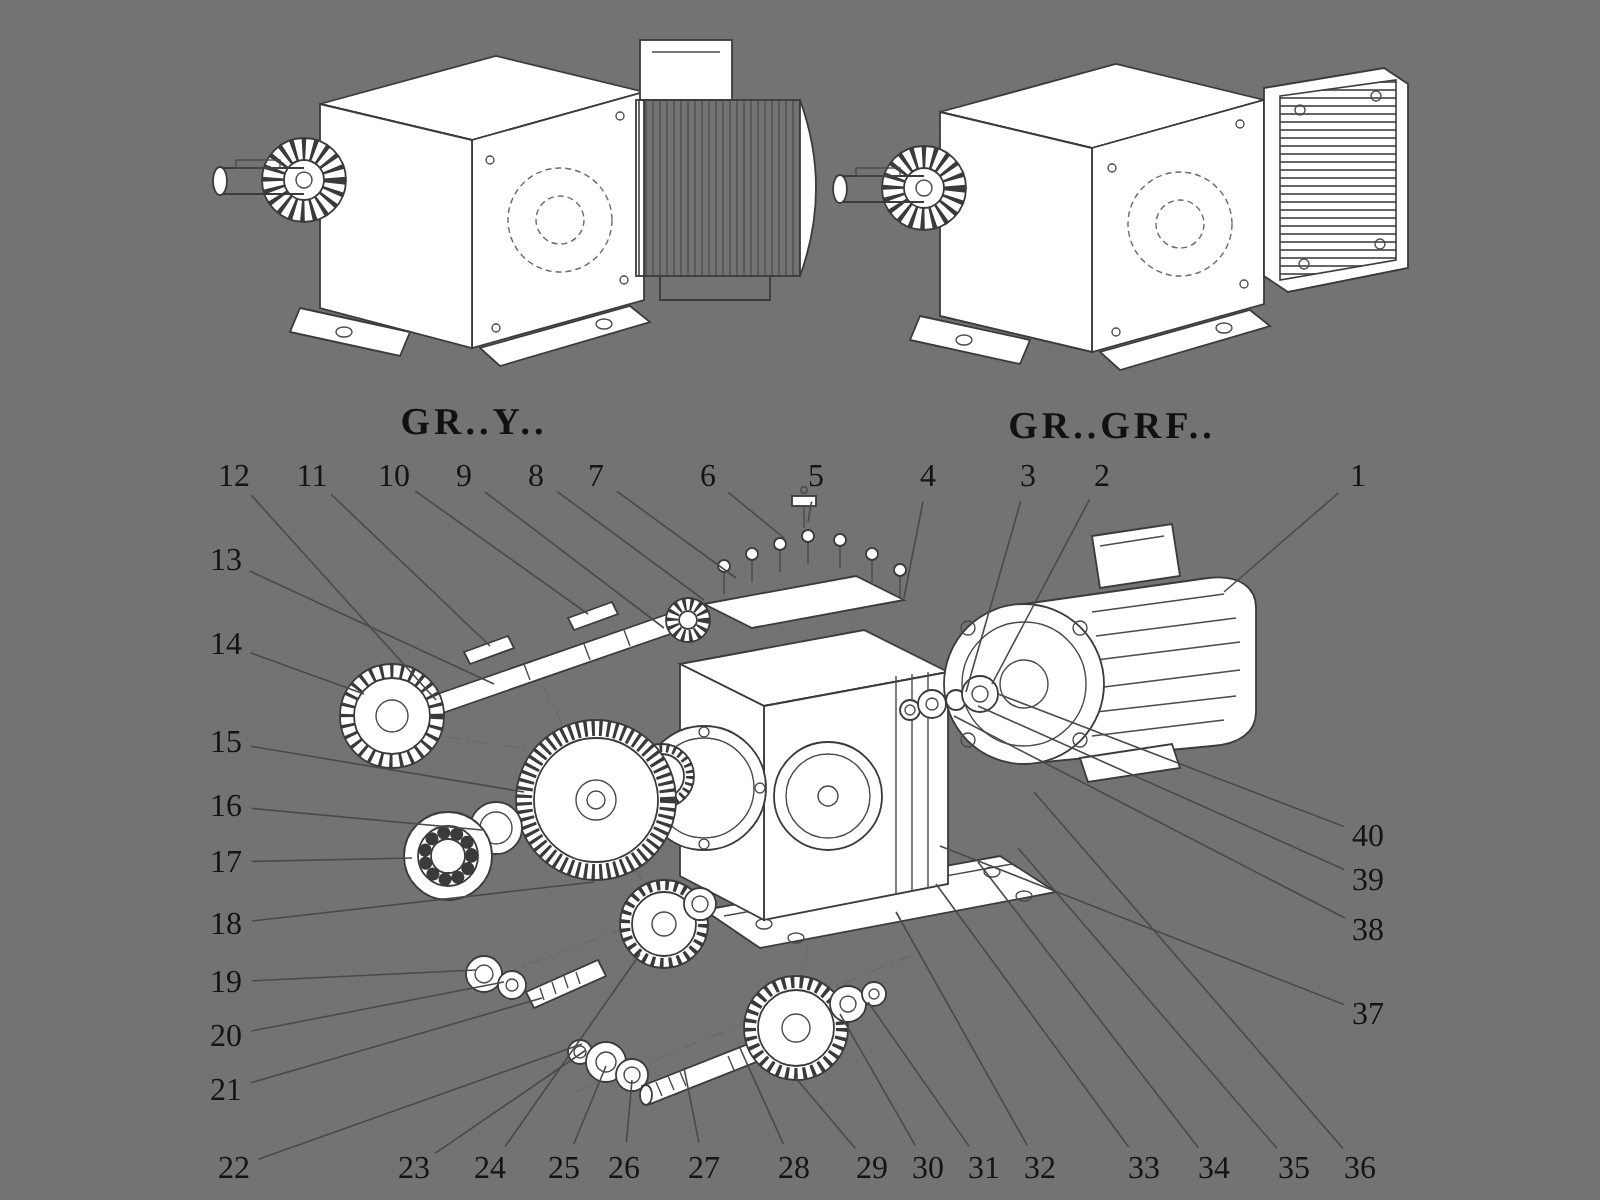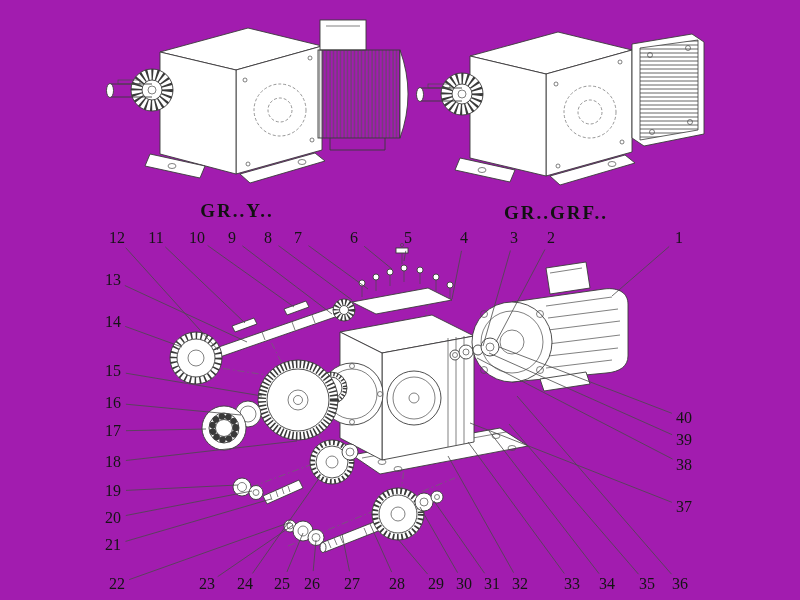--- a/index.html
+++ b/index.html
@@ -1,16 +1,16 @@
 <!DOCTYPE html>
 <html><head>
 <meta charset="utf-8">
 <style>
   html,body{margin:0;padding:0;background:#fff;}
-  .canvas{position:relative;width:800px;height:600px;background:#a21caf;overflow:hidden;
+  .canvas{position:relative;width:800px;height:600px;background:#737373;overflow:hidden;
           font-family:"Liberation Serif", serif;}
   svg{position:absolute;left:0;top:0;}
   .ln{fill:none;stroke:#3b3b3b;stroke-width:0.9;}
   .lnf{fill:#ffffff;stroke:#3b3b3b;stroke-width:0.9;}
   .thin{fill:none;stroke:#4a4a4a;stroke-width:0.7;}
   .dash{fill:none;stroke:#6a6a6a;stroke-width:0.7;stroke-dasharray:7 3 1.5 3;}
   .dash2{fill:none;stroke:#6a6a6a;stroke-width:0.7;stroke-dasharray:3 2;}
   .callout{font:16px "Liberation Serif", serif;fill:#141414;text-anchor:middle;}
   .leader{stroke:#4a4a4a;stroke-width:0.8;fill:none;}
   .view-title{font:bold 19px "Liberation Serif", serif;fill:#111;letter-spacing:2px;text-anchor:middle;}

